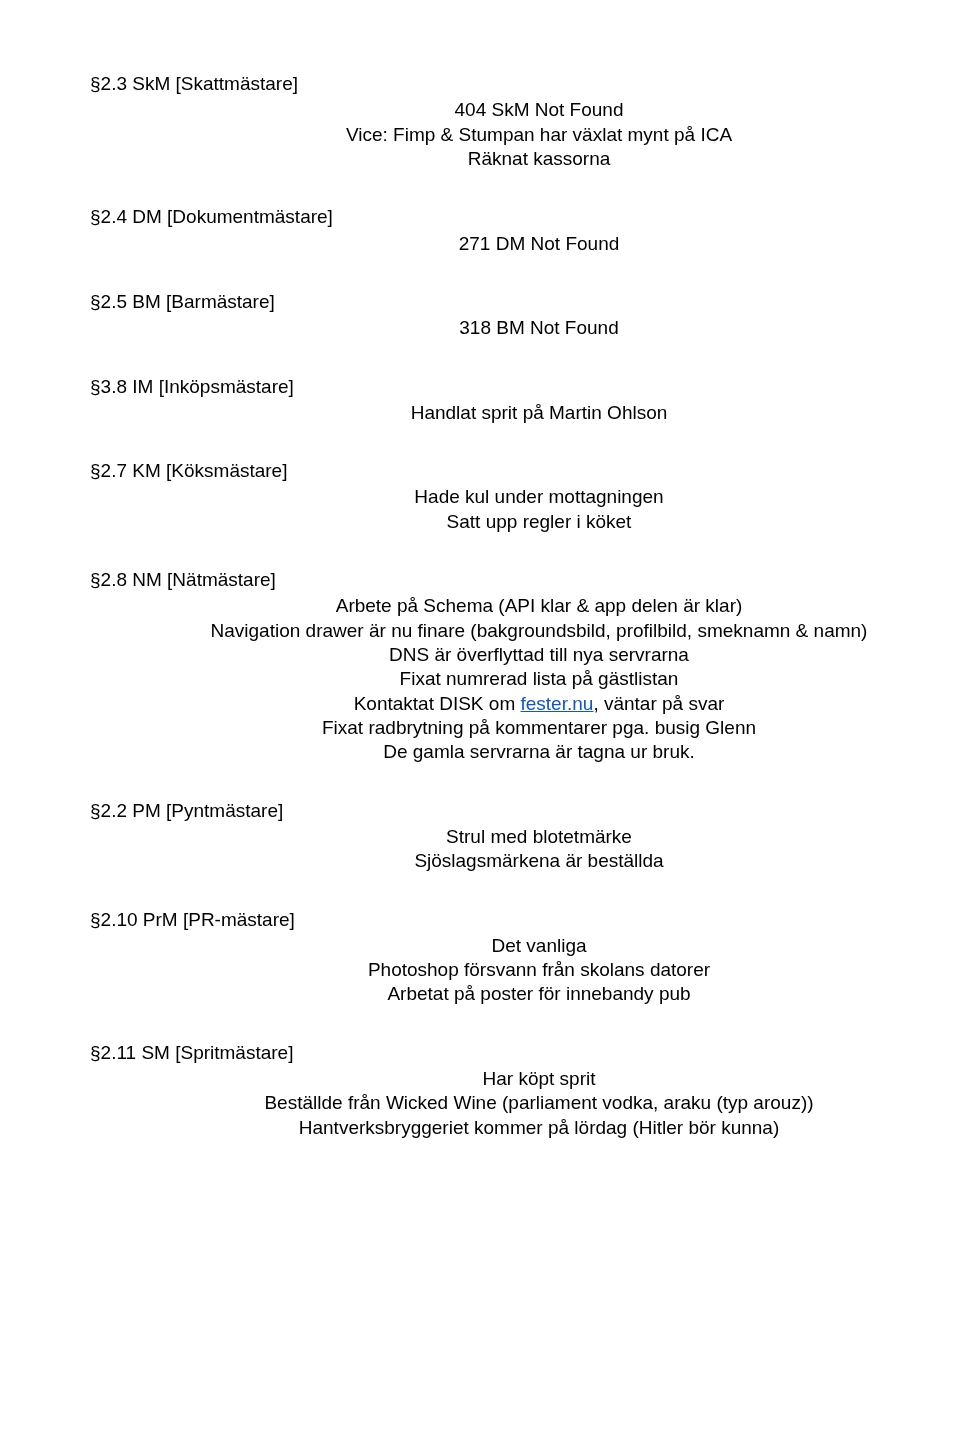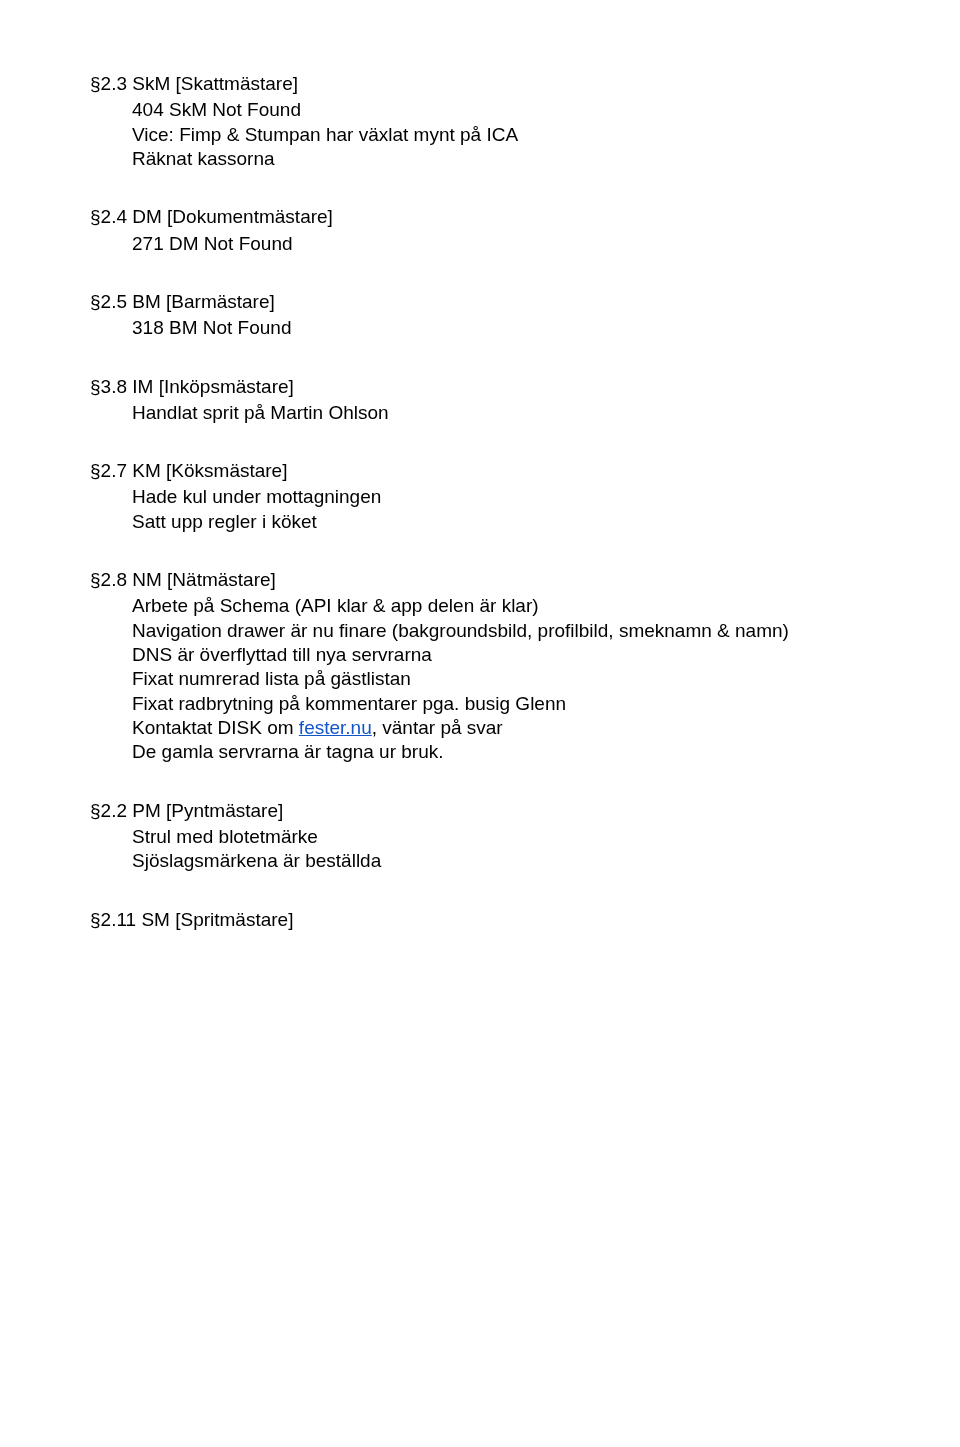--- a/index.html
+++ b/index.html
@@ -13,20 +13,21 @@
   }
   .sec {
     margin-bottom: 28px;
     margin-top: 34px;
   }
   .heading {
     margin: 0 0 2px 0;
   }
   .items {
     padding-left: 42px;
+    text-align: center;
   }
   .item-line { display: block; }
   a.link {
     color: #1155cc;
     text-decoration: underline;
   }
 </style>
 </head>
 <body>
 
@@ -64,28 +65,41 @@
         <span class="item-line"><span>Satt upp regler i köket</span></span>
       </div>
     </div>
     <div class="sec">
       <div class="heading">§2.8 NM [Nätmästare]</div>
       <div class="items">
         <span class="item-line"><span>Arbete på Schema (API klar &amp; app delen är klar)</span></span>
         <span class="item-line"><span>Navigation drawer är nu finare (bakgroundsbild, profilbild, smeknamn &amp; namn)</span></span>
         <span class="item-line"><span>DNS är överflyttad till nya servrarna</span></span>
         <span class="item-line"><span>Fixat numrerad lista på gästlistan</span></span>
+        <span class="item-line"><span>Kontaktat DISK om </span><a class="link" href="#">fester.nu</a><span>, väntar på svar</span></span>
         <span class="item-line"><span>Fixat radbrytning på kommentarer pga. busig Glenn</span></span>
-        <span class="item-line"><span>Kontaktat DISK om </span><a class="link" href="#">fester.nu</a><span>, väntar på svar</span></span>
         <span class="item-line"><span>De gamla servrarna är tagna ur bruk.</span></span>
       </div>
     </div>
     <div class="sec">
       <div class="heading">§2.2 PM [Pyntmästare]</div>
       <div class="items">
         <span class="item-line"><span>Strul med blotetmärke</span></span>
         <span class="item-line"><span>Sjöslagsmärkena är beställda</span></span>
       </div>
     </div>
     <div class="sec">
+      <div class="heading">§2.10 PrM [PR-mästare]</div>
+      <div class="items">
+        <span class="item-line"><span>Det vanliga</span></span>
+        <span class="item-line"><span>Photoshop försvann från skolans datorer</span></span>
+        <span class="item-line"><span>Arbetat på poster för innebandy pub</span></span>
+      </div>
+    </div>
+    <div class="sec">
       <div class="heading">§2.11 SM [Spritmästare]</div>
+      <div class="items">
+        <span class="item-line"><span>Har köpt sprit</span></span>
+        <span class="item-line"><span>Beställde från Wicked Wine (parliament vodka, araku (typ arouz))</span></span>
+        <span class="item-line"><span>Hantverksbryggeriet kommer på lördag (Hitler bör kunna)</span></span>
+      </div>
     </div>
   </div>
 
 </body></html>

